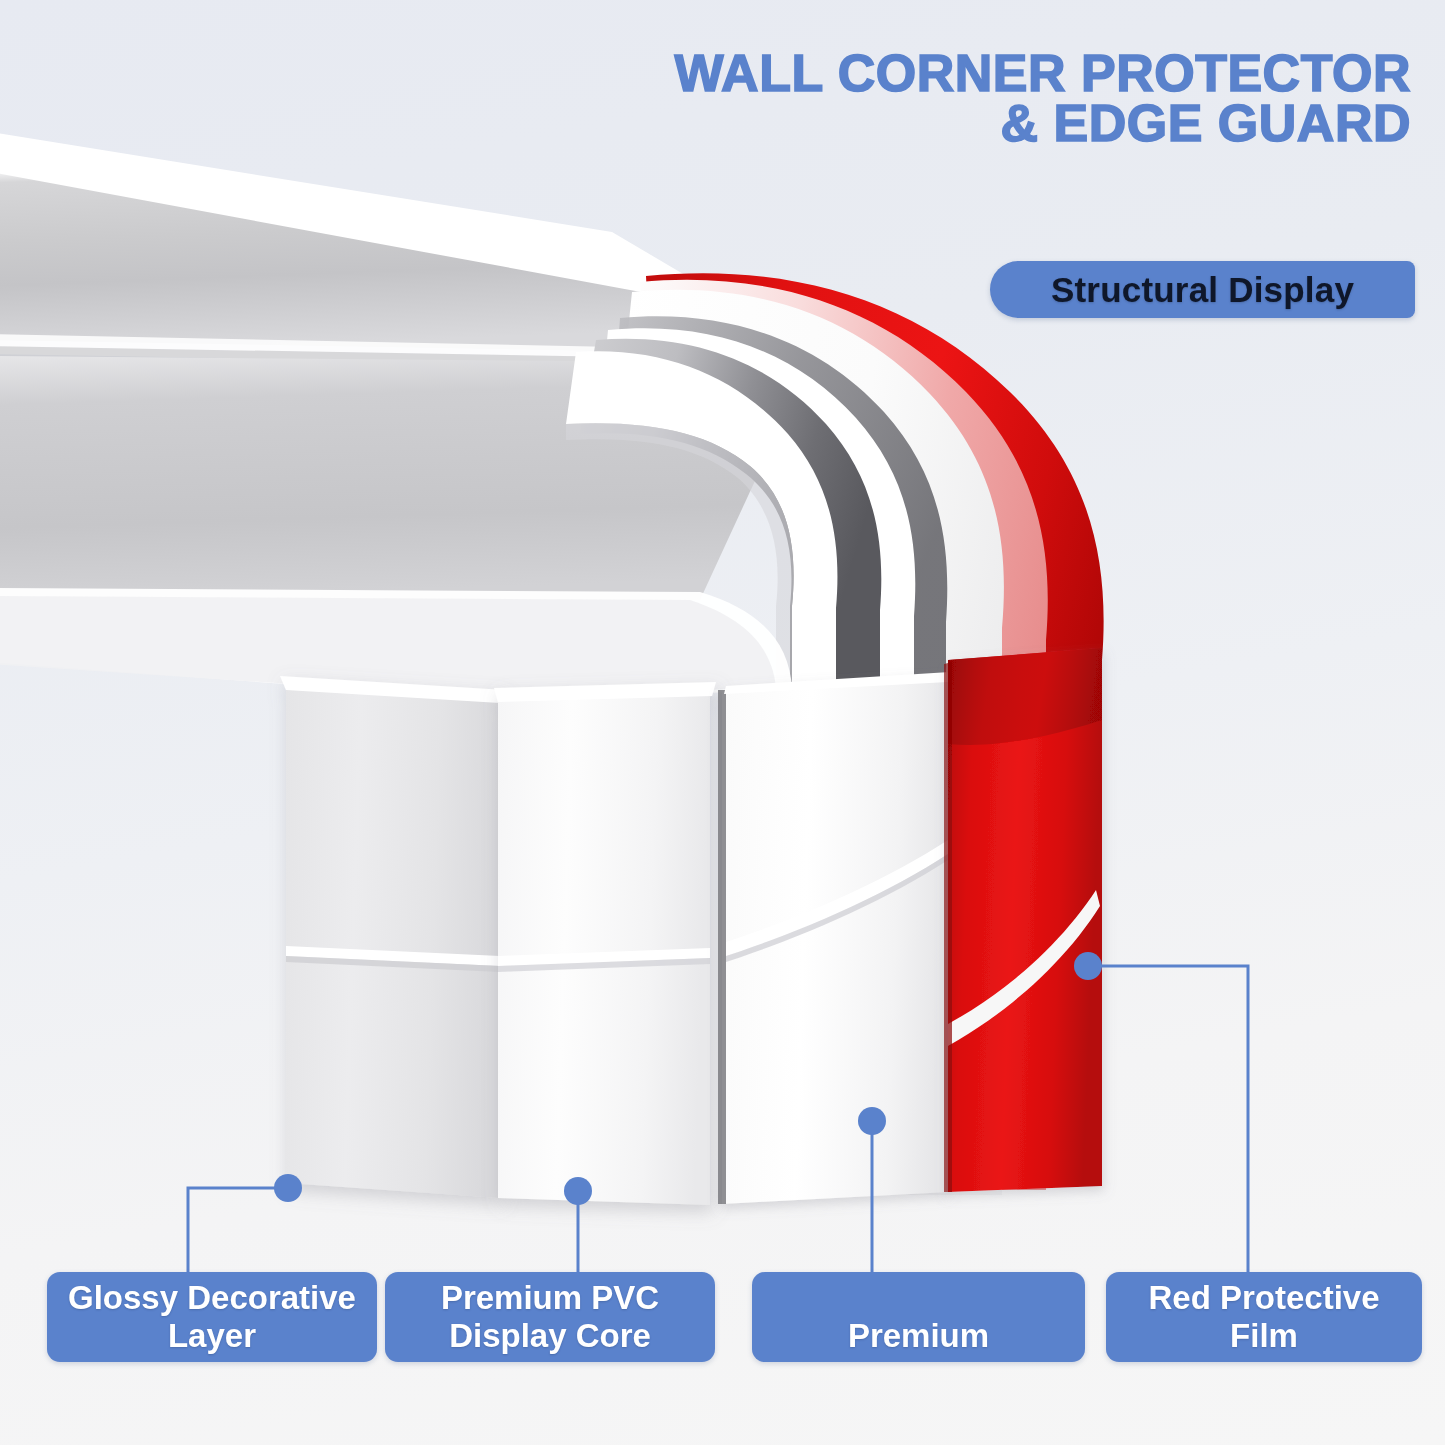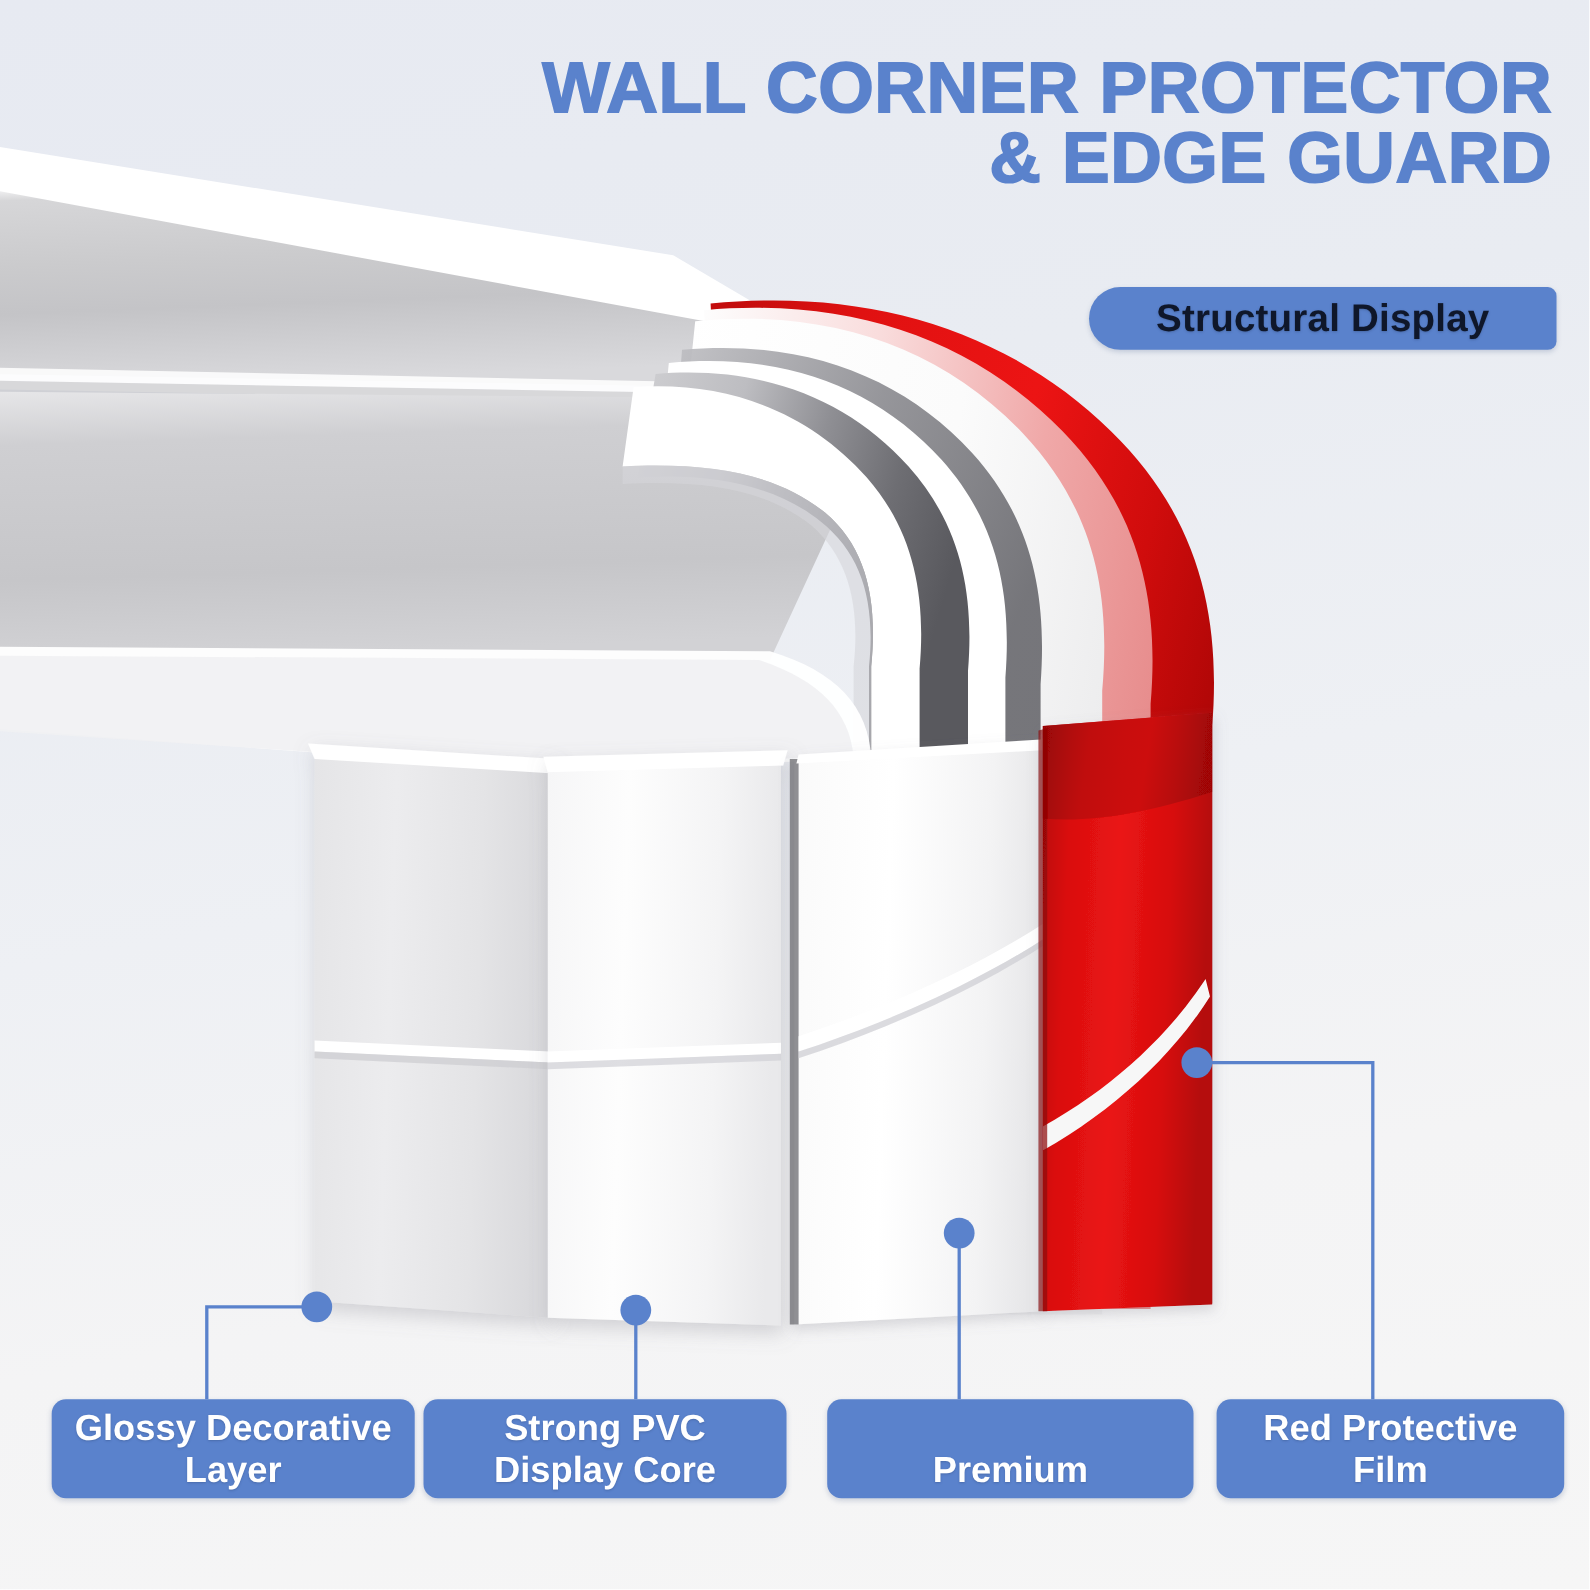--- a/index.html
+++ b/index.html
@@ -17,21 +17,21 @@
   }
   #artboard{position:absolute;inset:0;}
   .title-block{
     position:absolute;
     right:34px;
     top:48px;
     width:1180px;
     text-align:right;
     color:#5a82cc;
     font-weight:700;
-    font-size:65px;
+    font-size:52px;
     line-height:0.97;
     letter-spacing:0.5px;
     font-stretch:condensed;
     text-shadow:0 1px 0 rgba(255,255,255,.55);
     -webkit-text-stroke:1.6px #5a82cc;
   }
   .title-line{display:block;white-space:nowrap;}
   .badge{
     position:absolute;
     left:990px;top:261px;
@@ -328,21 +328,21 @@
   </div>
 
   <div class="label" id="lbl0">
     <span>
       <span>Glossy Decorative</span><br>
       <span>Layer</span>
     </span>
   </div>
   <div class="label" id="lbl1">
     <span>
-      <span>Strong PVC</span><br>
+      <span>Premium PVC</span><br>
       <span>Display Core</span>
     </span>
   </div>
   <div class="label" id="lbl2">
     <span>
       <br>
       <span>Premium</span>
     </span>
   </div>
   <div class="label" id="lbl3">

